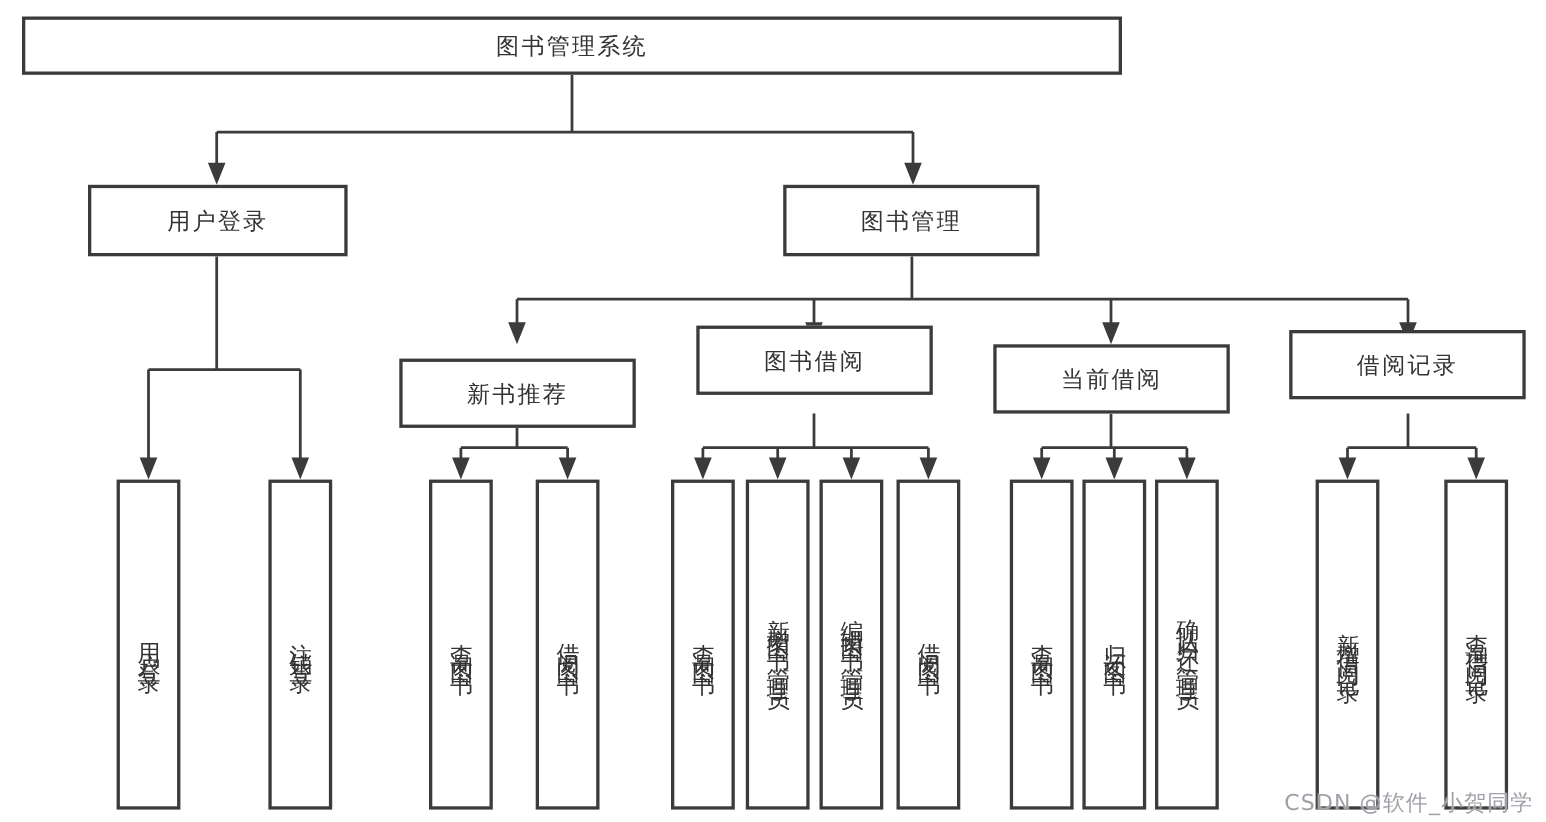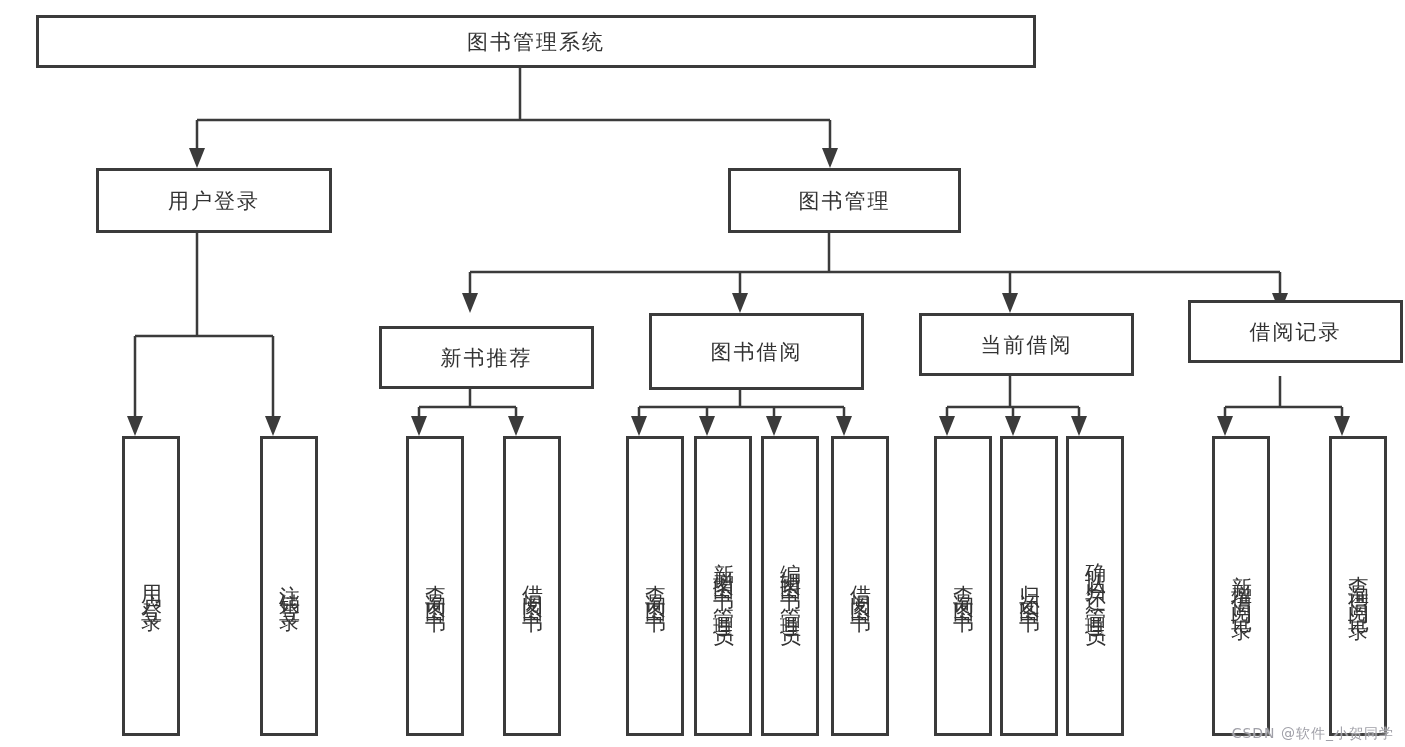--- a/index.html
+++ b/index.html
@@ -25,38 +25,37 @@
   .node {
     position: absolute;
     box-sizing: border-box;
     background: #ffffff;
     border: 3px solid #3b3b3b;
     display: flex;
     align-items: center;
     justify-content: center;
     color: #333333;
     font-size: 21px;
-    margin-left: 16px;
   }
   .hbox {
     letter-spacing: 2px;
   }
   .vbox span {
     writing-mode: vertical-rl;
     text-orientation: mixed;
     font-size: 21px;
     letter-spacing: 9px;
     line-height: 1;
     white-space: nowrap;
   }
   .watermark {
     position: absolute;
     right: 11px;
     bottom: 4px;
-    font-size: 14px;
+    font-size: 20px;
     color: #a0a0a8;
     letter-spacing: 1px;
     text-shadow: 0 0 2px #ffffff;
   }
 </style>
 </head>
 <body>
 
 <div class="canvas">
 
@@ -88,21 +87,21 @@
   <div class="node hbox" style="left:80px; top:168px; width:236px; height:65px;">
     <span>用户登录</span>
   </div>
   <div class="node hbox" style="left:712px; top:168px; width:233px; height:65px;">
     <span>图书管理</span>
   </div>
 
   <div class="node hbox" style="left:363px; top:326px; width:215px; height:63px;">
     <span>新书推荐</span>
   </div>
-  <div class="node hbox" style="left:633px; top:313px; width:215px; height:77px;">
+  <div class="node hbox" style="left:633px; top:296px; width:215px; height:63px;">
     <span>图书借阅</span>
   </div>
   <div class="node hbox" style="left:903px; top:313px; width:215px; height:63px;">
     <span>当前借阅</span>
   </div>
   <div class="node hbox" style="left:1172px; top:300px; width:215px; height:63px;">
     <span>借阅记录</span>
   </div>
 
   <div class="node vbox" style="left:106px; top:436px; width:58px; height:300px;">

